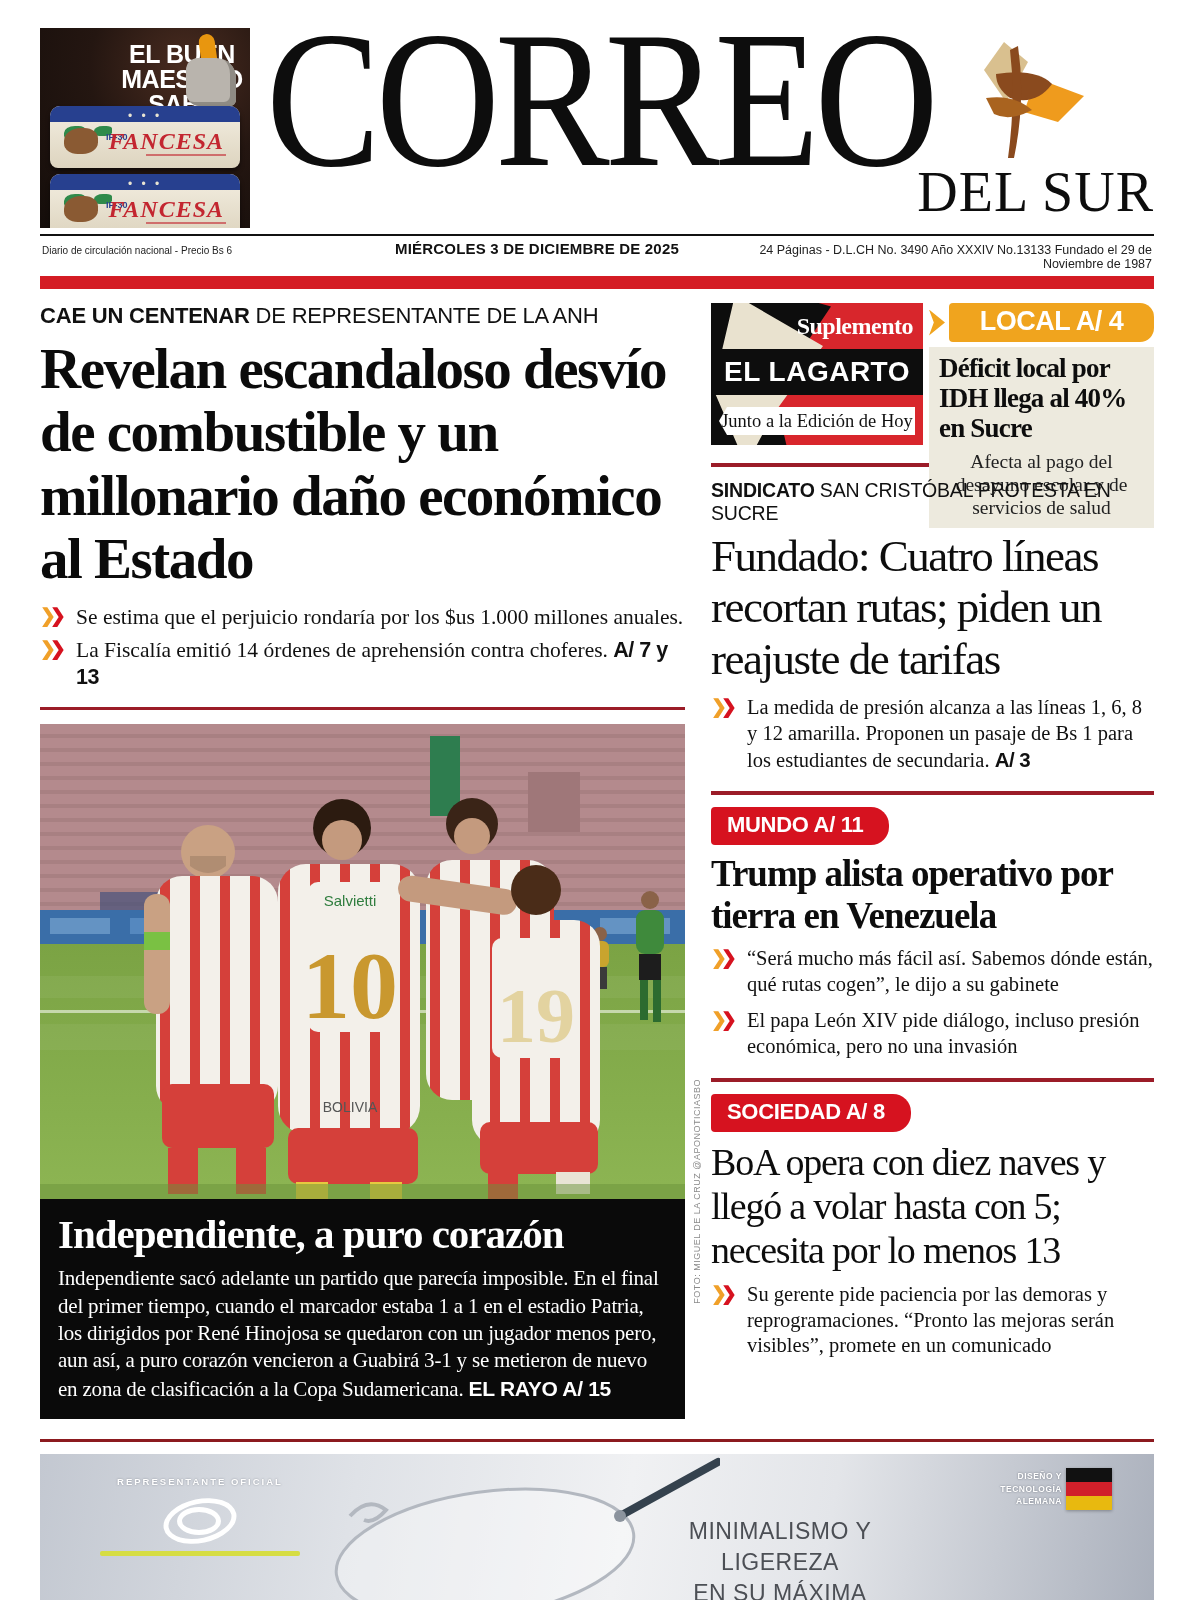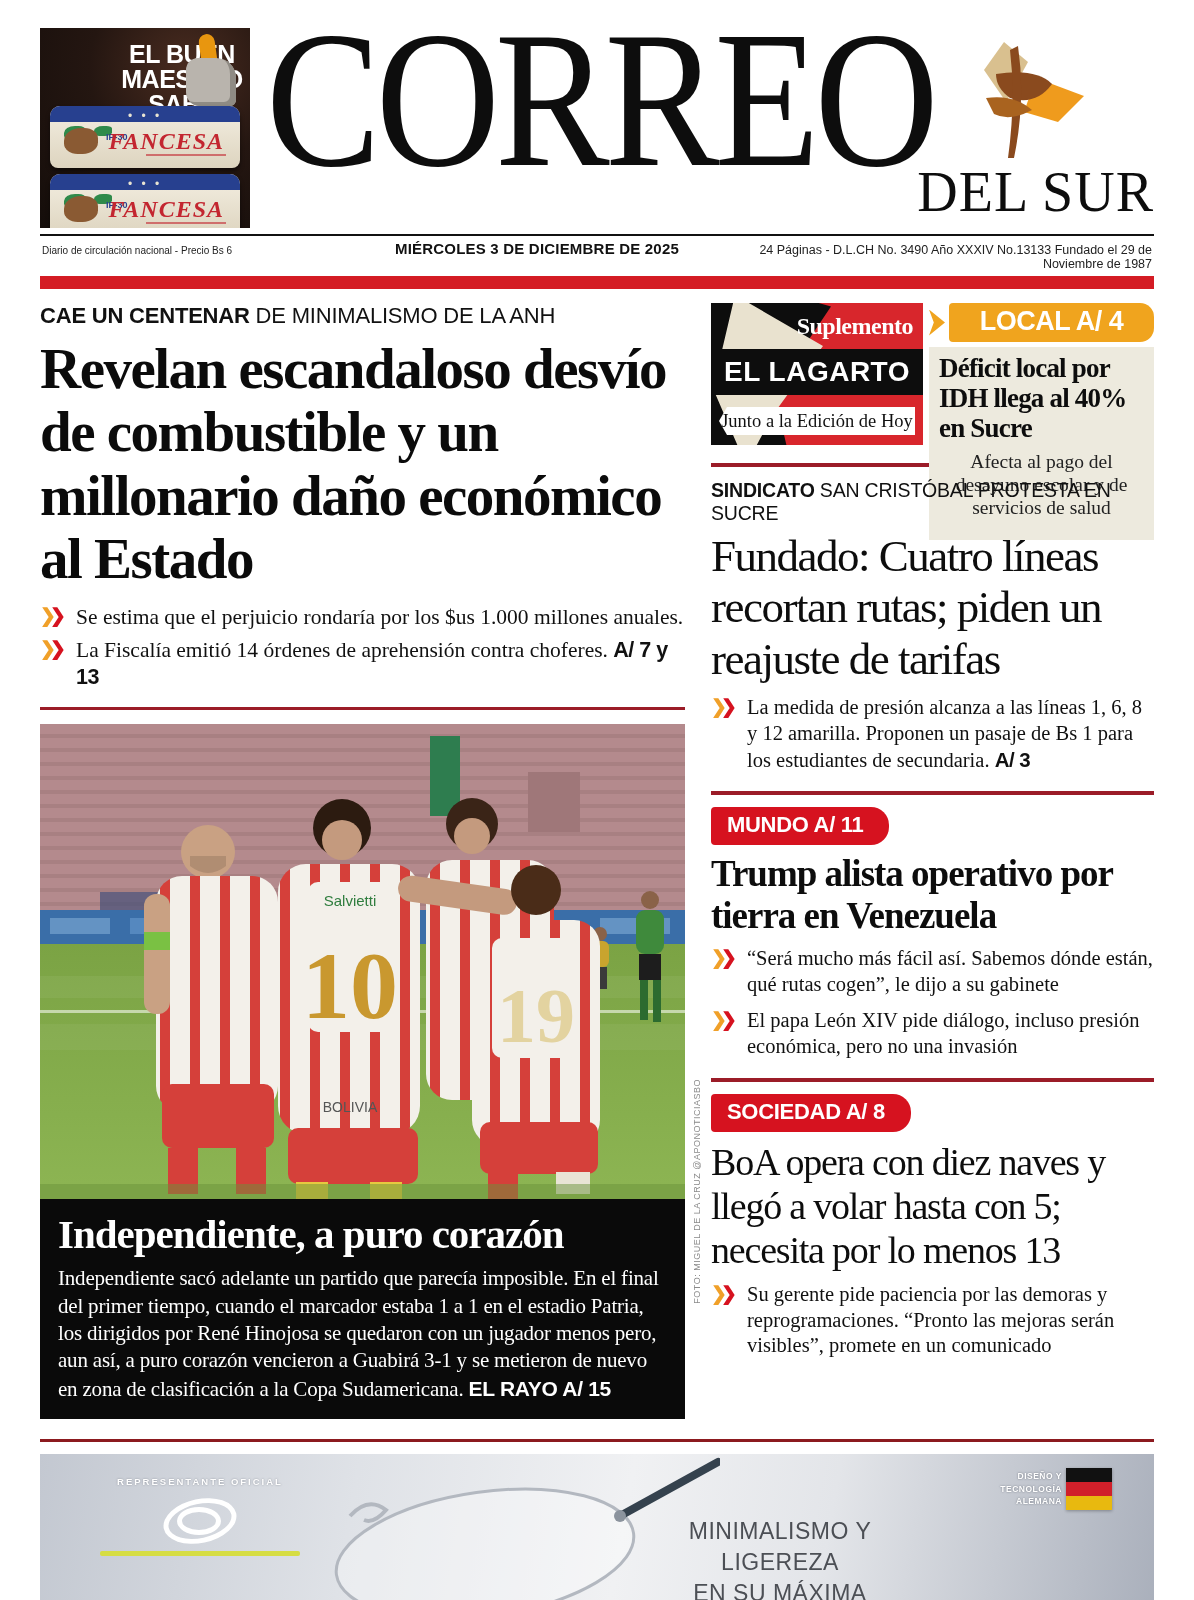--- a/index.html
+++ b/index.html
@@ -83,21 +83,21 @@
   .lagarto .fan-cream { position:absolute; left:2px; top:-8px; width:110px; height:170px; background:#e9e2cf; clip-path:polygon(20% 0, 100% 30%, 55% 70%, 30% 100%, 0 55%); }
   .lagarto .sup { position:absolute; top:10px; right:10px; font-family:"Liberation Serif", serif; font-weight:bold; font-size:24px; color:#fff; letter-spacing:-0.5px; }
   .lagarto .band { position:absolute; left:0; right:0; top:46px; height:46px; background:#0d0d0d; display:flex; align-items:center; justify-content:center; }
   .lagarto .band span { color:#fff; font-weight:bold; font-size:28px; letter-spacing:0.5px; }
   .lagarto .note { position:absolute; left:8px; right:8px; bottom:10px; height:28px; background:#fff; clip-path:polygon(8px 0, 100% 0, 100% 100%, 8px 100%, 0 50%); display:flex; align-items:center; justify-content:center; }
   .lagarto .note span { font-family:"Liberation Serif", serif; font-size:18.5px; color:#111; }
   .local { flex:1; min-width:0; }
   .local-badge-row { display:flex; align-items:center; gap:4px; }
   .local-arrow { width:16px; height:26px; background:#f0a41e; clip-path:polygon(0 0, 100% 50%, 0 100%, 30% 50%); }
   .local-badge { flex:1; background:#f0a41e; color:#fff; font-weight:bold; font-size:27px; letter-spacing:-0.5px; text-align:center; padding:3px 0 5px; border-radius:4px 14px 14px 4px; }
-  .local-box { background:#edeade; margin-top:5px; padding:6px 10px 20px; }
+  .local-box { background:#edeade; margin-top:5px; padding:6px 10px 8px; }
   .local-box h3 { font-family:"Liberation Serif", serif; font-size:27px; line-height:1.12; letter-spacing:-0.8px; color:#0d0d0d; }
   .local-box p { font-family:"Liberation Serif", serif; font-size:19.5px; line-height:1.2; color:#222; text-align:center; margin-top:6px; }
 
   .story { border-top:4px solid #9b1c28; margin-top:18px; padding-top:12px; }
   .story .kicker { font-size:19.5px; }
   .story h2.light { font-family:"Liberation Serif", serif; font-weight:normal; font-size:45px; line-height:1.14; letter-spacing:-1.5px; color:#0d0d0d; margin-top:6px; }
   .story h2.bold { font-family:"Liberation Serif", serif; font-weight:bold; font-size:37px; line-height:1.12; letter-spacing:-1px; color:#0d0d0d; margin-top:8px; }
   .story h2.medium { font-family:"Liberation Serif", serif; font-weight:normal; font-size:38px; line-height:1.16; letter-spacing:-1.2px; color:#0d0d0d; margin-top:8px; }
   .story .bullet { font-size:20.5px; margin-top:10px; }
   .badge { display:inline-block; background:#d6121f; color:#fff; font-weight:bold; font-size:22px; letter-spacing:-0.3px; padding:5px 26px 7px 16px; border-radius:4px 18px 18px 4px; }
@@ -177,21 +177,21 @@
     <div class="l">Diario de circulación nacional - Precio Bs 6</div>
     <div class="c">MIÉRCOLES 3 DE DICIEMBRE DE 2025</div>
     <div class="r">24 Páginas - D.L.CH No. 3490 Año XXXIV No.13133 Fundado el 29 de Noviembre de 1987</div>
   </div>
   <div class="redbar"></div>
 
   <div class="grid">
 
     <div class="col-l">
       <div class="kicker">
-        <b>CAE UN CENTENAR</b><span> DE MINIMALISMO DE LA ANH</span>
+        <b>CAE UN CENTENAR</b><span> DE REPRESENTANTE DE LA ANH</span>
       </div>
       <h1 class="lead-hl">Revelan escandaloso desvío de combustible y un millonario daño económico al Estado</h1>
       <div class="bullets">
         <div class="bullet">
           <span class="chev"><span class="c1">❯</span><span class="c2">❯</span></span>
           <span>Se estima que el perjuicio rondaría por los $us 1.000 millones anuales.</span>
         </div>
         <div class="bullet">
           <span class="chev"><span class="c1">❯</span><span class="c2">❯</span></span>
           <span><span>La Fiscalía emitió 14 órdenes de aprehensión contra choferes. </span><span class="ref">A/ 7 y 13</span></span>

